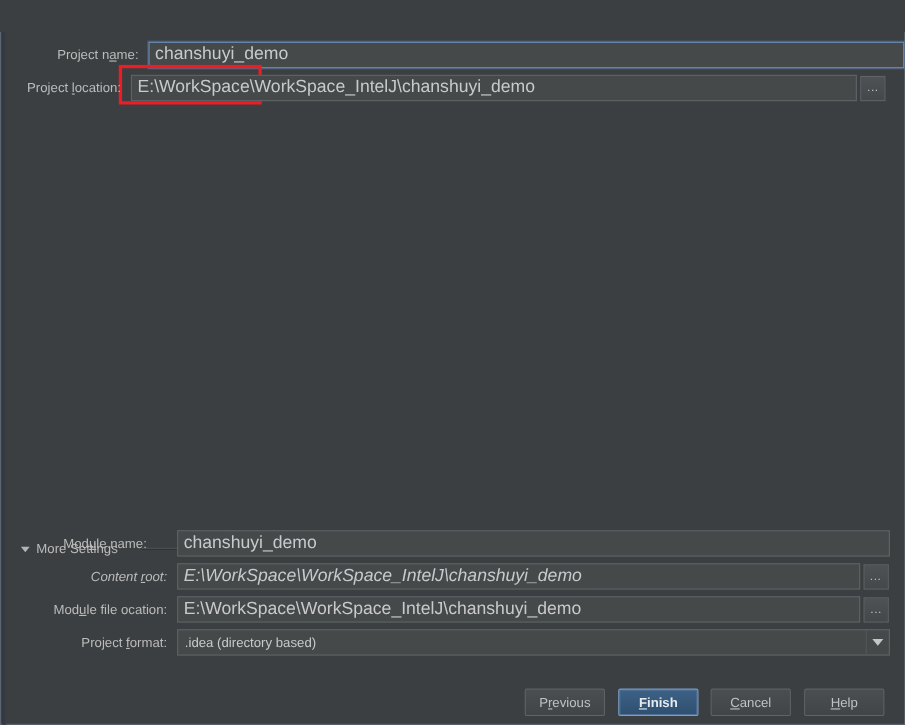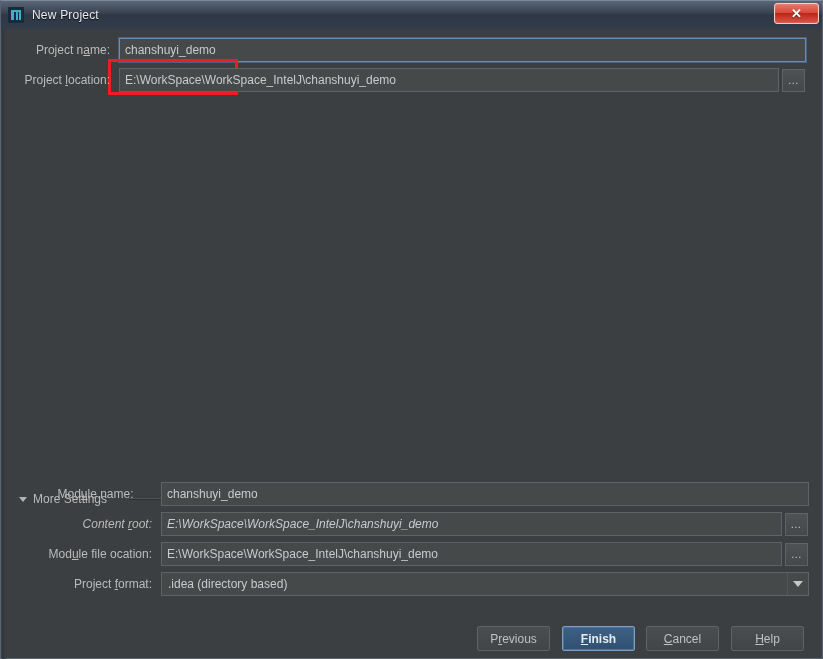--- a/index.html
+++ b/index.html
@@ -127,21 +127,21 @@
   .field-label u { text-decoration: underline; }
 
   .textfield {
     background: #45494a;
     border: 1px solid #5e6366;
     box-sizing: border-box;
     height: 24px;
     display: flex;
     align-items: center;
     padding: 0 5px;
-    font-size: 12px;
+    font-size: 16px;
     color: #c8cace;
     white-space: nowrap;
     overflow: hidden;
     cursor: text;
   }
   .textfield.focused {
     border: 1px solid #6a8bb5;
     box-shadow: 0 0 0 1px rgba(90,125,175,.55);
     background: #45494a;
   }
@@ -272,42 +272,25 @@
     box-shadow: inset 0 0 0 1px #4d7199;
     color: #e6ebf0;
     font-weight: bold;
   }
 </style>
 </head>
 <body>
 
 <div id="window">
 
-  <div id="titlebar">
-    <div id="titlebar-glow"></div>
-
-    <div class="app-icon">
-      <div class="ij-bg"></div>
-      <div class="ij-bar" style="left:3px; top:3px; width:3px; height:10px;"></div>
-      <div class="ij-bar" style="left:8px; top:3px; width:2px; height:10px;"></div>
-      <div class="ij-bar" style="left:11px; top:3px; width:2px; height:10px;"></div>
-      <div class="ij-bar" style="left:3px; top:3px; width:10px; height:2px;"></div>
-    </div>
-
-    <div class="title-text">New Project</div>
-
-    <div id="close-button">
-      <span class="x">✕</span>
-    </div>
-  </div>
 
   <div id="dialog-body">
     <div id="left-rail"></div>
 
-    <div class="row" style="left:20px; top:9px; width:785px; height:24px;">
+    <div class="row" style="left:36px; top:9px; width:785px; height:24px;">
       <div class="field-label" style="width:89px;">
         <span>Project n</span><u>a</u><span>me:</span>
       </div>
       <div class="textfield focused" style="margin-left:9px; width:687px;">
         <span>chanshuyi_demo</span>
       </div>
     </div>
 
     <div id="name-highlight"></div>
 

